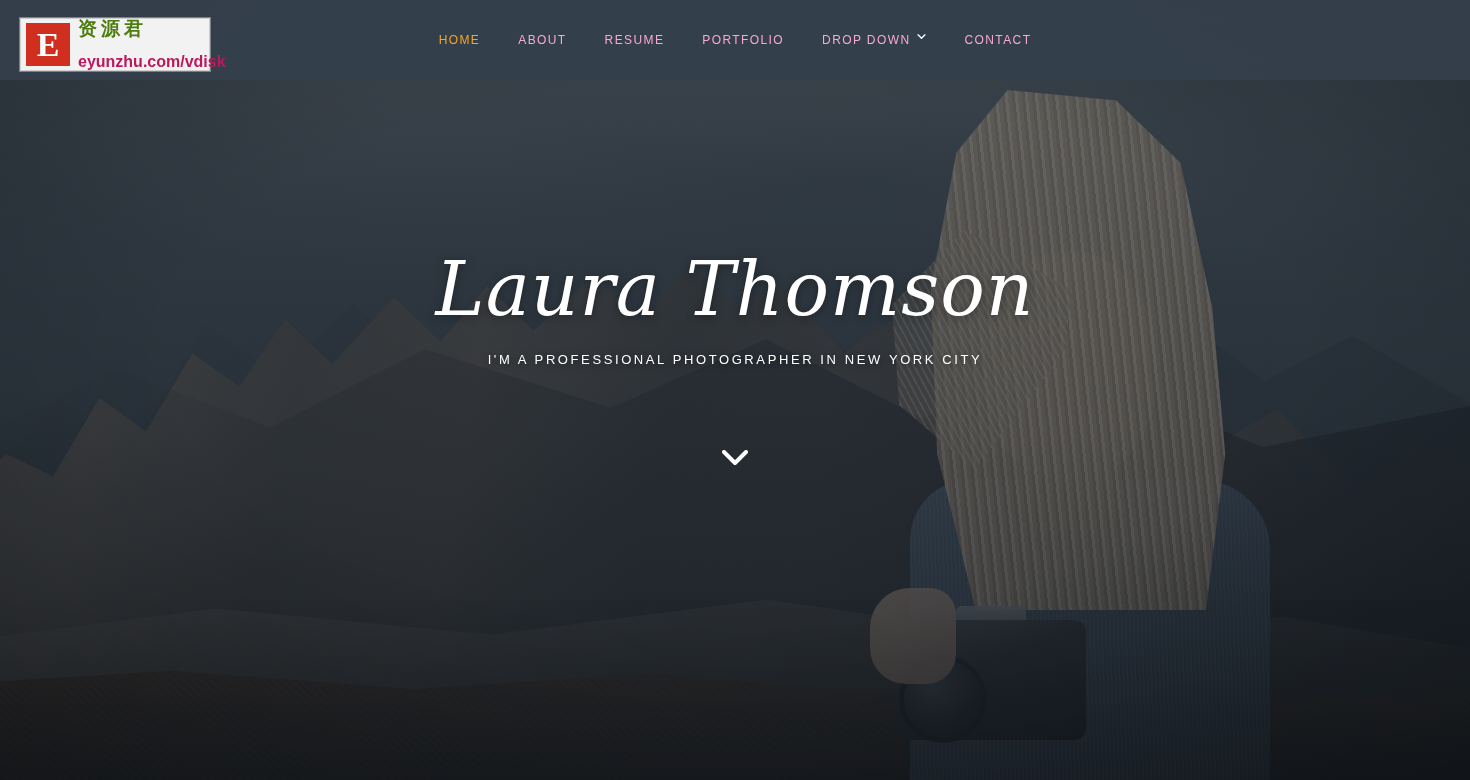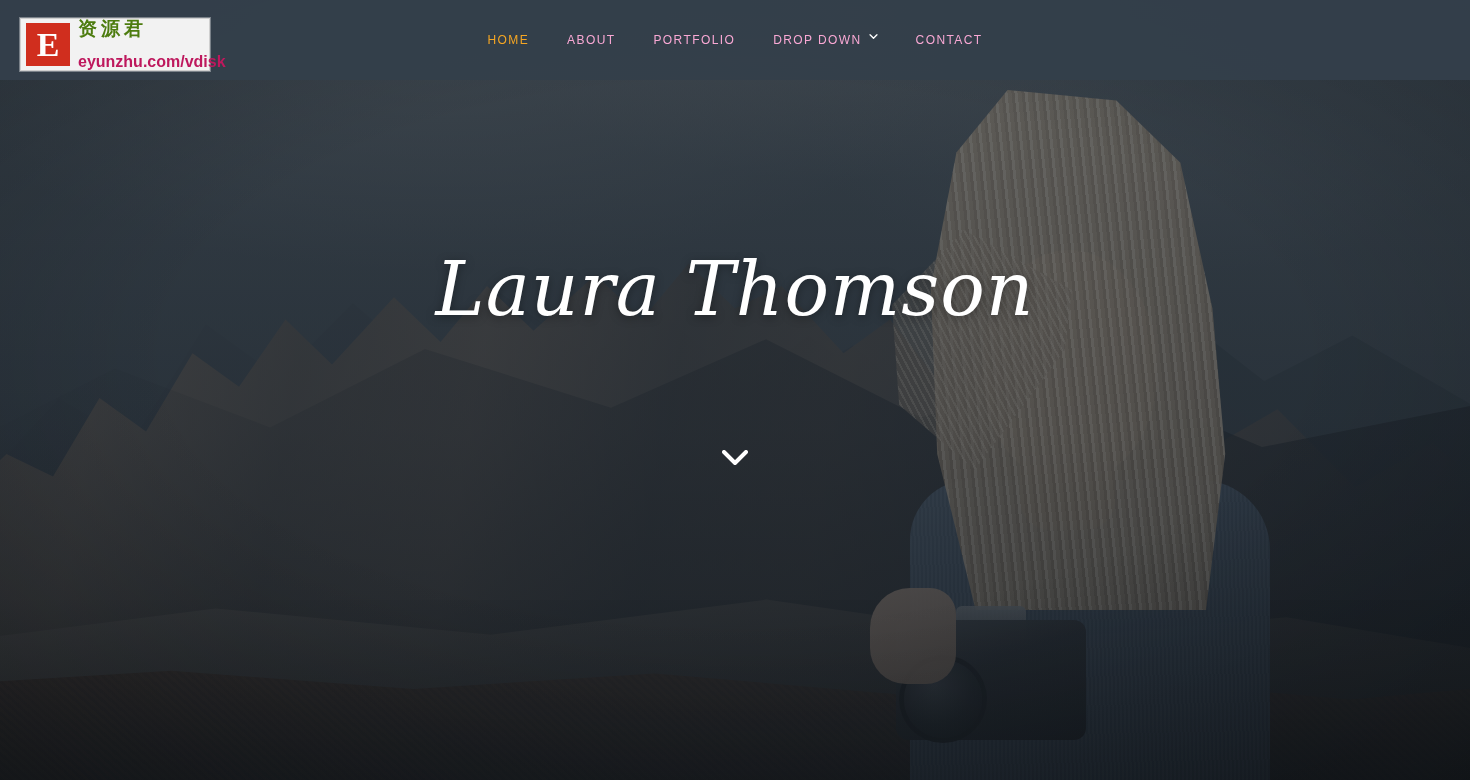--- a/index.html
+++ b/index.html
@@ -291,20 +291,23 @@
 
   <header class="header">
     <nav class="nav" id="nav-root">
         <div class="nav-item active">
           <span>HOME</span>
         </div>
         <div class="nav-item">
           <span>ABOUT</span>
         </div>
         <div class="nav-item">
+          <span>RESUME</span>
+        </div>
+        <div class="nav-item">
           <span>PORTFOLIO</span>
         </div>
         <div class="nav-item">
           <span>DROP DOWN</span>
           <span class="chev-sm">
             <svg width="9" height="6" viewBox="0 0 10 7" fill="none">
               <path d="M1 1 L5 5 L9 1" stroke="#ffffff" stroke-width="1.6" stroke-linecap="round" stroke-linejoin="round"></path>
             </svg>
           </span>
         </div>
@@ -319,20 +322,21 @@
       <span>E</span>
     </div>
     <div class="wm-text">
       <div class="wm-cn">资源君</div>
       <div class="wm-url">eyunzhu.com/vdisk</div>
     </div>
   </div>
 
   <div class="hero">
     <div class="hero-title">Laura Thomson</div>
+    <div class="hero-sub">I'M A PROFESSIONAL PHOTOGRAPHER IN NEW YORK CITY</div>
   </div>
 
   <div class="scroll-down">
     <span>
       <svg width="26" height="16" viewBox="0 0 26 16" fill="none" aria-hidden="true">
         <path d="M2 2 L13 13 L24 2" stroke="#ffffff" stroke-width="4" stroke-linecap="round" stroke-linejoin="round"></path>
       </svg>
     </span>
   </div>
 

